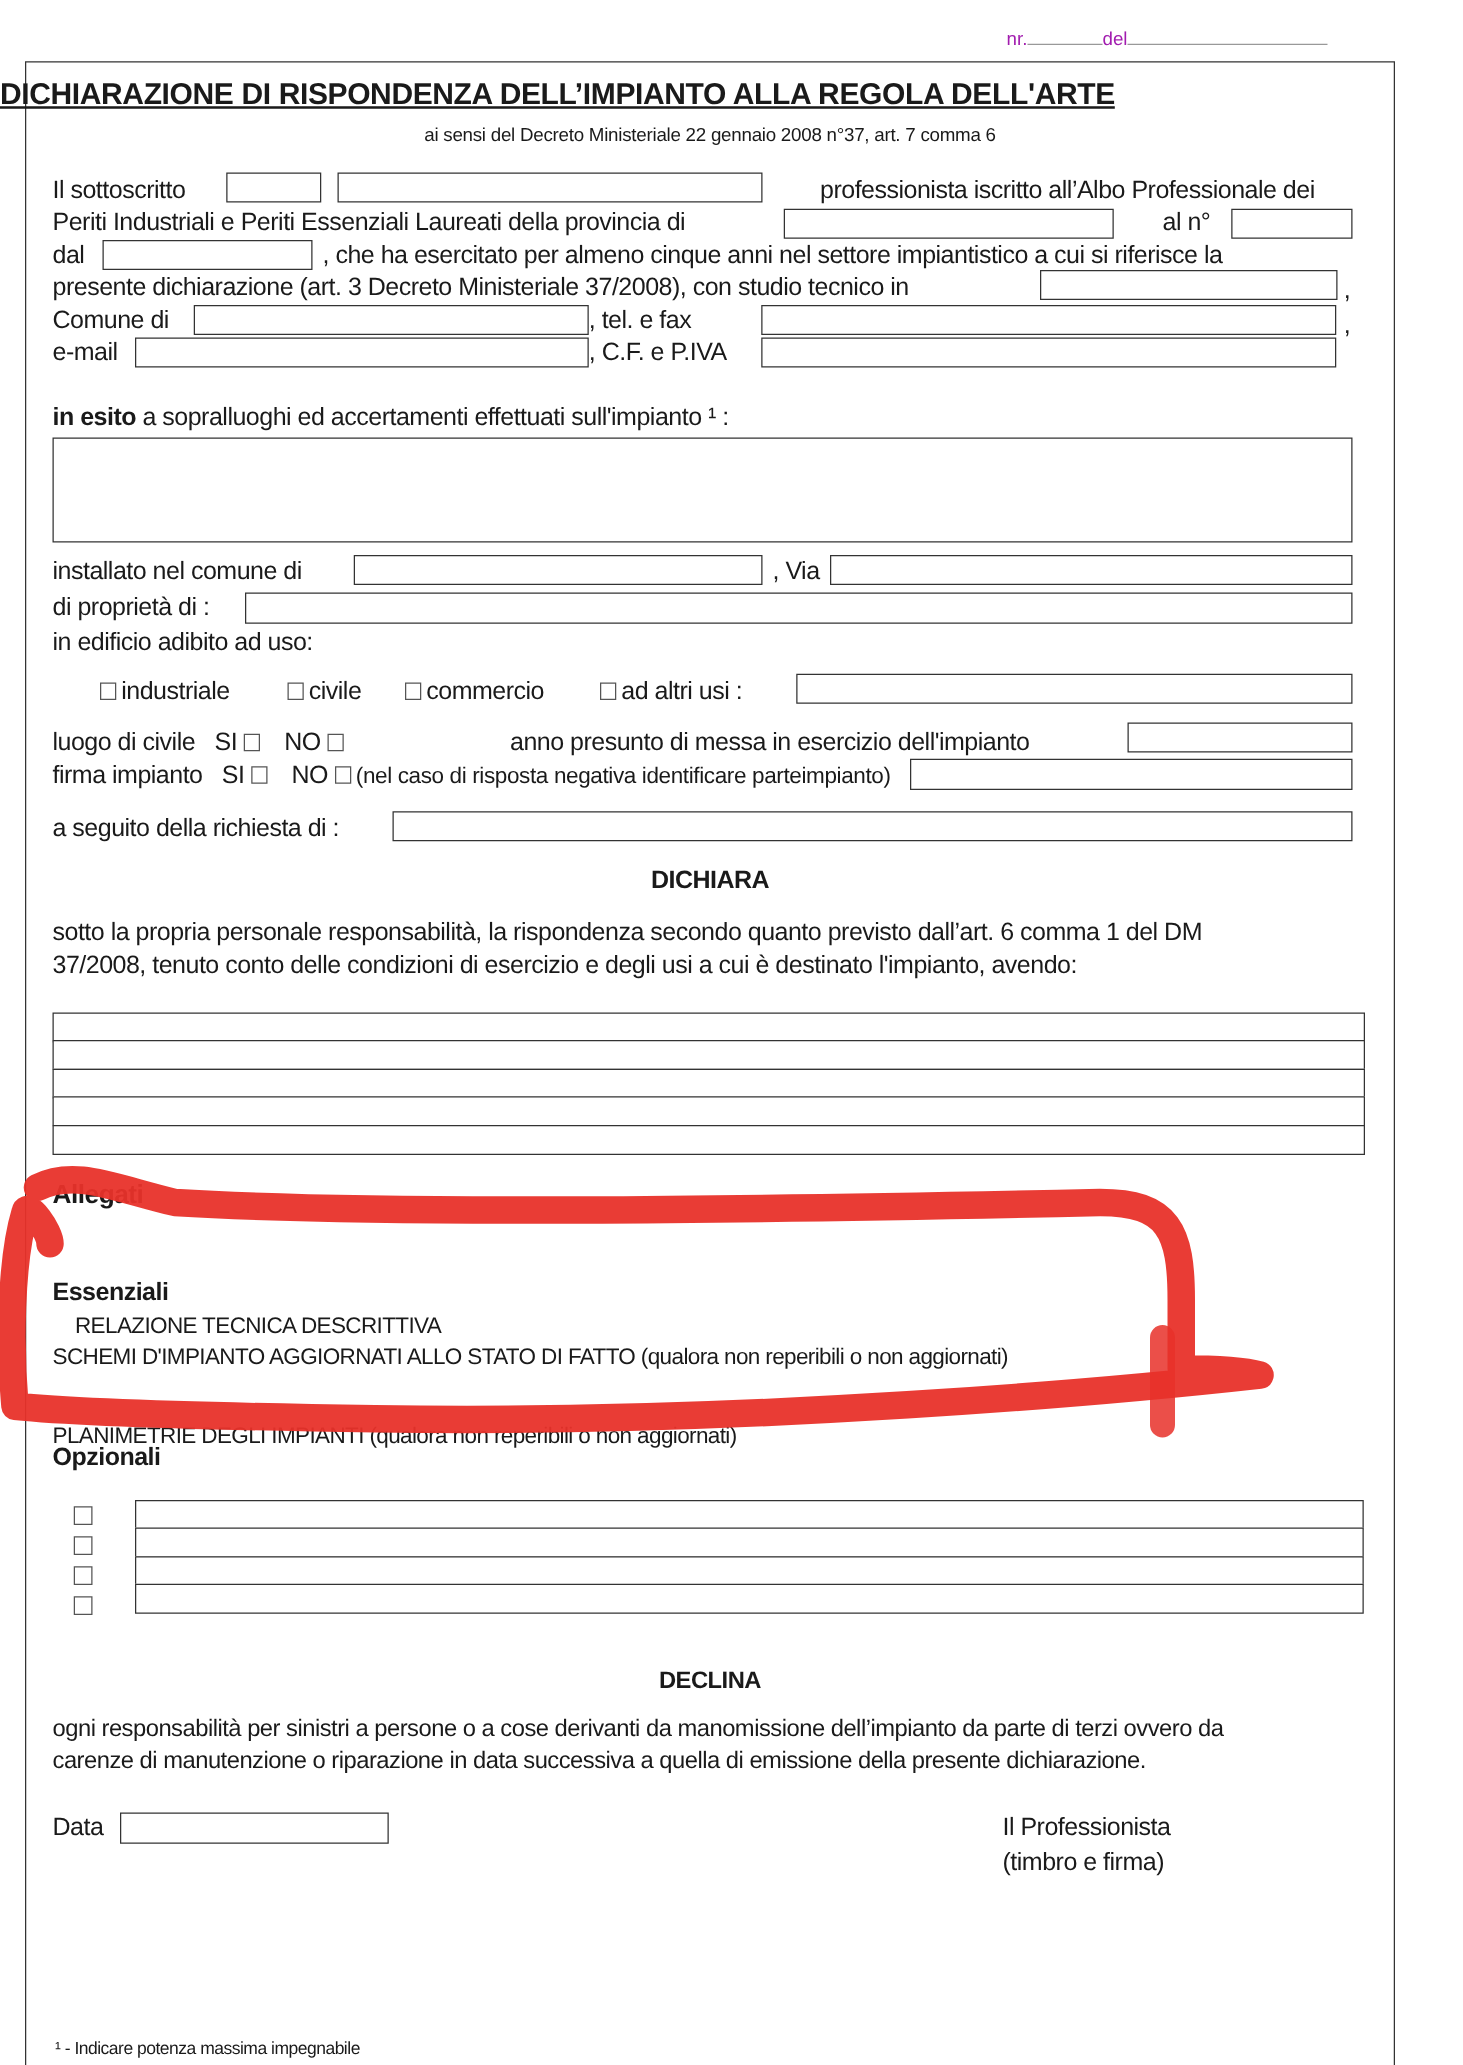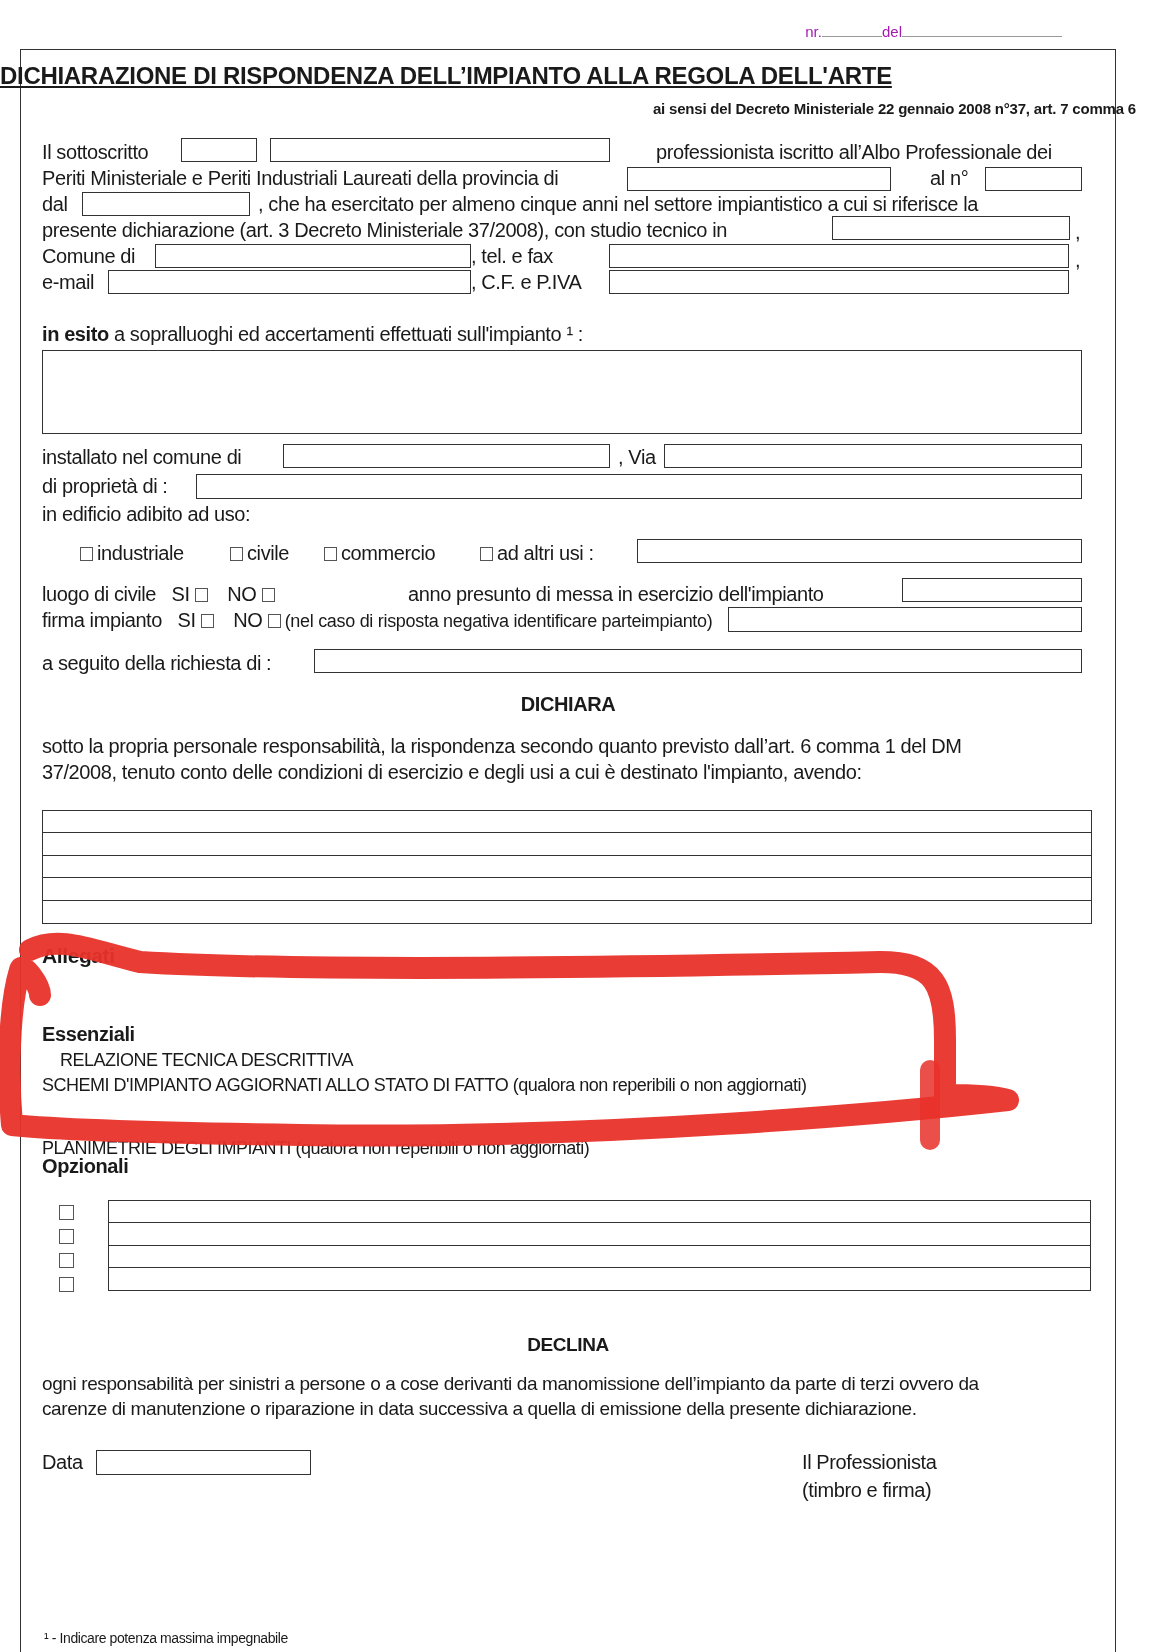--- a/index.html
+++ b/index.html
@@ -8,21 +8,21 @@
   .abs { position:absolute; }
   .t { position:absolute; font-size:20px; line-height:24px; white-space:nowrap; letter-spacing:-0.4px; }
   .box { position:absolute; border:1.5px solid #333; background:#fff; box-sizing:border-box; }
   .cb { display:inline-block; width:13px; height:14px; border:1.3px solid #555; box-sizing:border-box; vertical-align:-1px; margin-right:4px; }
   .cb.lg { width:15px; height:15px; }
   #frame { left:20px; top:49px; width:1096px; height:1620px; border:1.5px solid #333; box-sizing:border-box; }
   #nrdel { right:108px; top:20px; font-size:15px; color:#a21caf; letter-spacing:0; }
   .uline { display:inline-block; border-bottom:1px solid #999; vertical-align:baseline; }
   #title { left:0; width:1136px; top:64px; text-align:left; font-weight:bold; font-size:24px;
            text-decoration:underline; letter-spacing:-0.3px; }
-  #subtitle { left:0; width:1136px; top:97px; text-align:right; font-size:15px; letter-spacing:-0.2px;font-weight:bold; }
+  #subtitle { left:0; width:1136px; top:97px; text-align:center; font-size:15px; letter-spacing:-0.2px; }
   .center { left:20px; width:1096px; text-align:center; font-weight:bold; }
   .small { font-size:18px; letter-spacing:-0.3px; }
   .caps { font-size:18px; letter-spacing:-0.5px; }
   .row-table { position:absolute; left:42px; width:1050px; }
   .row-table div { height:24px; border:1.5px solid #333; box-sizing:border-box; margin-top:-1.5px; background:#fff; }
   #footnote { left:44px; top:1626px; font-size:14px; letter-spacing:-0.4px; }
   #annotation { left:0; top:0; pointer-events:none; }
 </style>
 </head>
 <body>
@@ -34,21 +34,21 @@
 <div class="abs" id="frame"></div>
 
 <div class="t" id="title">DICHIARAZIONE DI RISPONDENZA DELL’IMPIANTO ALLA REGOLA DELL'ARTE</div>
 <div class="t" id="subtitle">ai sensi del Decreto Ministeriale 22 gennaio 2008 n°37, art. 7 comma 6</div>
 
 <div class="t" style="left:42px;top:140px">Il sottoscritto</div>
 <div class="box" style="left:181px;top:138px;width:76px;height:24px"></div>
 <div class="box" style="left:270px;top:138px;width:340px;height:24px"></div>
 <div class="t" style="left:656px;top:140px">professionista iscritto all’Albo Professionale  dei</div>
 
-<div class="t" style="left:42px;top:166px">Periti Ministeriale e Periti Industriali Laureati della provincia di</div>
+<div class="t" style="left:42px;top:166px">Periti Industriali e Periti Essenziali Laureati della provincia di</div>
 <div class="box" style="left:627px;top:167px;width:264px;height:24px"></div>
 <div class="t" style="left:930px;top:166px">al n°</div>
 <div class="box" style="left:985px;top:167px;width:97px;height:24px"></div>
 
 <div class="t" style="left:42px;top:192px">dal</div>
 <div class="box" style="left:82px;top:192px;width:168px;height:24px"></div>
 <div class="t" style="left:258px;top:192px">, che ha esercitato per almeno cinque anni nel settore impiantistico a cui si riferisce la</div>
 
 <div class="t" style="left:42px;top:218px">presente dichiarazione (art. 3 Decreto Ministeriale 37/2008), con studio tecnico in</div>
 <div class="box" style="left:832px;top:216px;width:238px;height:24px"></div>

